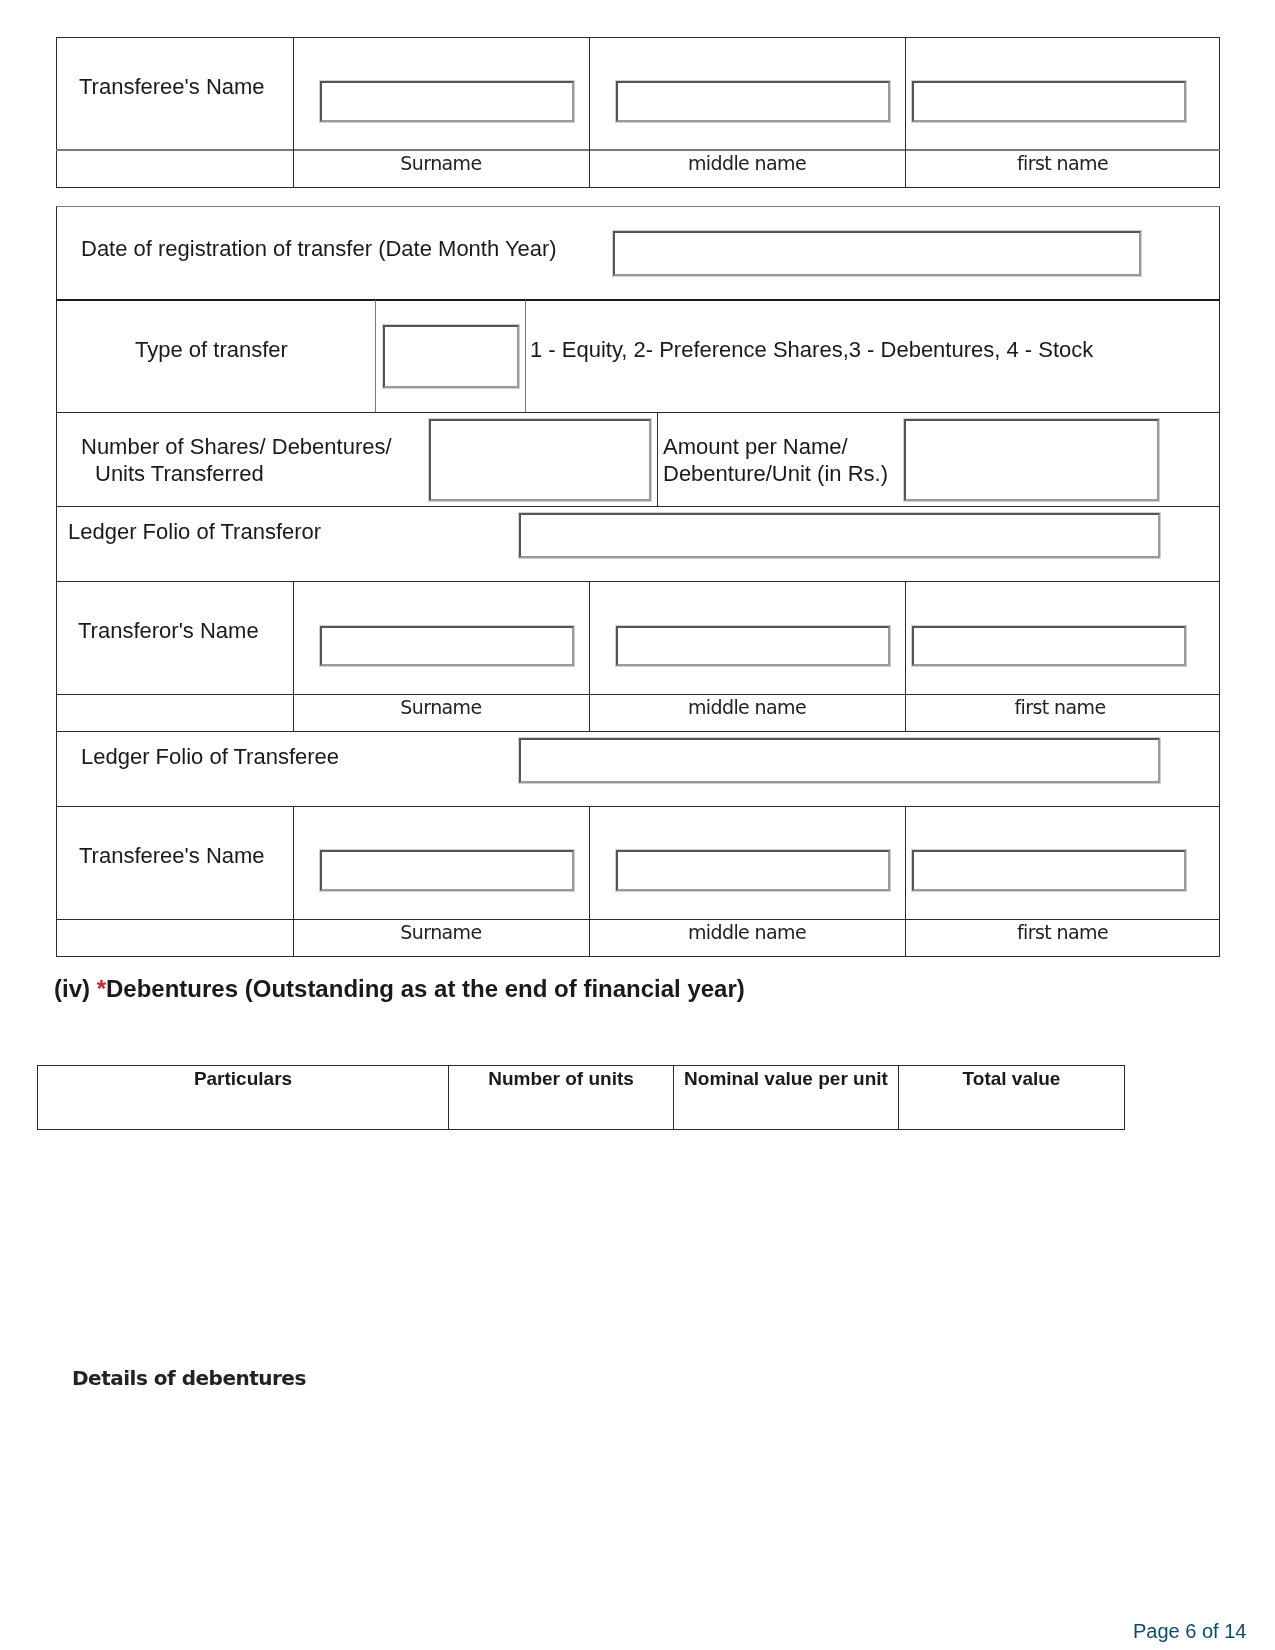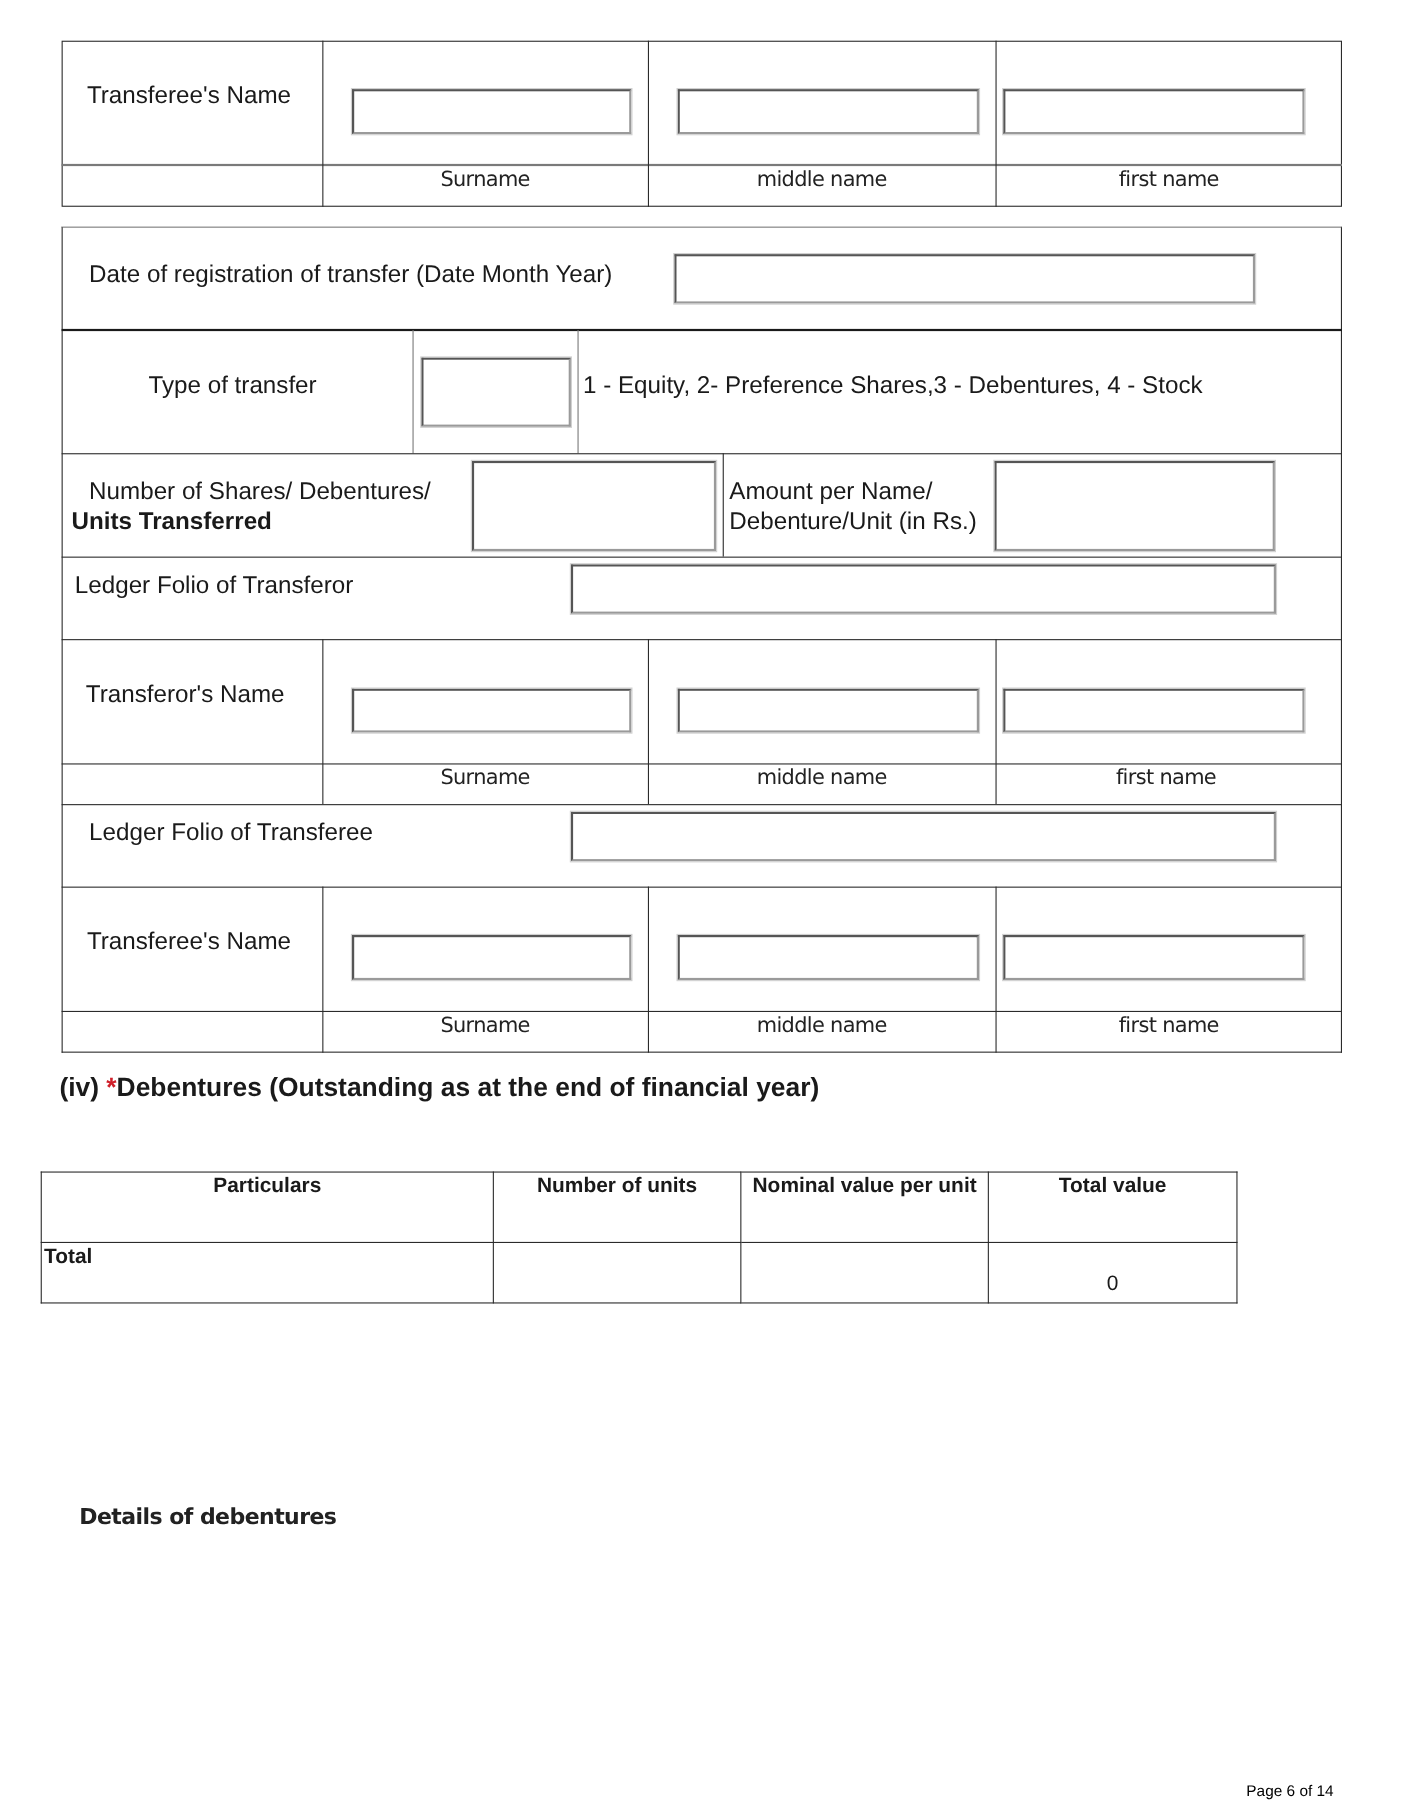--- a/index.html
+++ b/index.html
@@ -27,21 +27,21 @@
     position: absolute; left: 37px; top: 1065px; width: 1087px;
     border-collapse: collapse; table-layout: fixed;
   }
   table.deb td {
     border: 1.5px solid #2b2b2b; vertical-align: top; font-size: 19px;
     line-height: 22px; padding: 2px 2px; height: 55px; box-sizing: border-box;
   }
   table.deb tr.hdr td { font-weight: bold; height: 64px; text-align: center; }
   table.deb td.num { text-align: center; vertical-align: middle; padding-top: 10px; }
   .details { position: absolute; left: 72px; top: 1366px; font-size: 20px; font-weight: bold; font-family: "DejaVu Sans", sans-serif; letter-spacing: -0.5px; color: #222; }
-  .footer { position: absolute; left: 1133px; top: 1620px; font-size: 14px; color: #000000; white-space: nowrap; }
+  .footer { position: absolute; left: 1133px; top: 1620px; font-size: 20px; color: #0c4a6e; white-space: nowrap; }
 </style>
 </head>
 <body>
 
 <div>
   <div class="box" style="left:56px;top:37px;width:1164px;height:151px;"></div>
   <div class="hline grey" style="left:56px;top:149px;width:1164px;"></div>
   <div class="vline" style="left:293px;top:37px;height:151px;"></div>
   <div class="vline" style="left:589px;top:37px;height:151px;"></div>
   <div class="vline" style="left:905px;top:37px;height:151px;"></div>
@@ -62,21 +62,21 @@
   <div class="hline thick" style="left:56px;top:299px;width:1164px;"></div>
 
   <div class="vline grey" style="left:375px;top:300px;height:112px;"></div>
   <div class="vline grey" style="left:525px;top:300px;height:112px;"></div>
   <div class="lbl" style="left:135px;top:337px;">Type of transfer</div>
   <div class="field" style="left:383px;top:325px;width:136px;height:63px;"></div>
   <div class="lbl" style="left:530px;top:337px;">1  - Equity, 2- Preference Shares,3  - Debentures, 4 - Stock</div>
   <div class="hline" style="left:56px;top:412px;width:1164px;"></div>
 
   <div class="lbl" style="left:81px;top:434px;">Number of Shares/ Debentures/</div>
-  <div class="lbl" style="left:65px;top:461px;font-weight:bold;">Units Transferred</div>
+  <div class="lbl" style="left:95px;top:461px;">Units Transferred</div>
   <div class="field" style="left:429px;top:419px;width:222px;height:82px;"></div>
   <div class="vline" style="left:657px;top:412px;height:94px;"></div>
   <div class="lbl" style="left:663px;top:434px;">Amount per Name/</div>
   <div class="lbl" style="left:663px;top:461px;">Debenture/Unit (in Rs.)</div>
   <div class="field" style="left:904px;top:419px;width:255px;height:82px;"></div>
   <div class="hline" style="left:56px;top:506px;width:1164px;"></div>
 
   <div class="lbl" style="left:68px;top:519px;">Ledger Folio of Transferor</div>
   <div class="field" style="left:519px;top:513px;width:641px;height:45px;"></div>
   <div class="hline" style="left:56px;top:581px;width:1164px;"></div>
@@ -122,24 +122,18 @@
       <col style="width:225px">
       <col style="width:226px">
   </colgroup>
   <tbody>
       <tr class="hdr">
     <td>Particulars</td>
     <td>Number of units</td>
     <td>Nominal value per unit</td>
     <td>Total value</td>
   </tr>
-  <tr>
-    <td style="font-weight:bold;">Total</td>
-    <td class="num"></td>
-    <td class="num"></td>
-    <td class="num" style="padding-top:24px;">0</td>
-  </tr>
 </tbody>
   </table>
 
 <div class="details">Details of debentures</div>
 
 <div class="footer">Page 6 of 14</div>
 
 </body></html>

